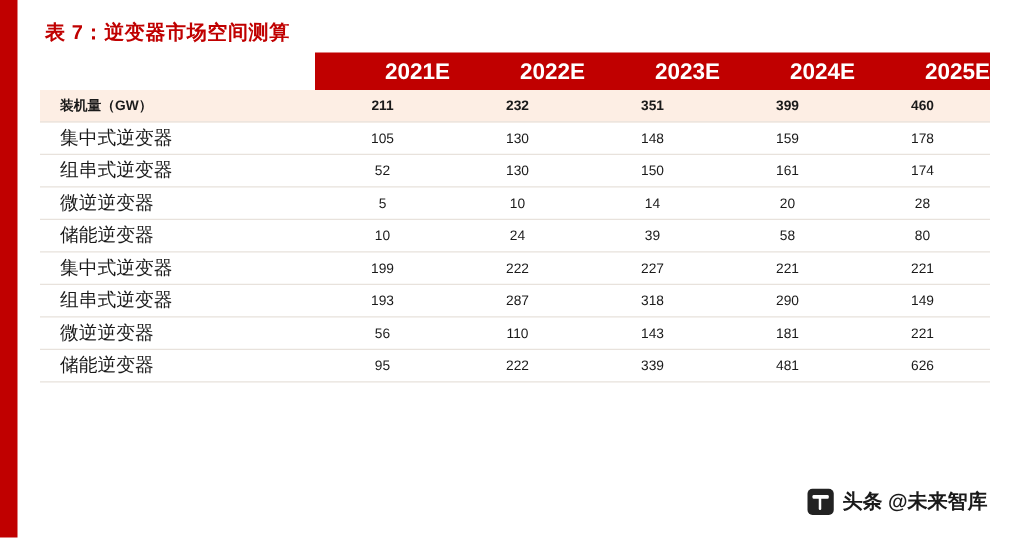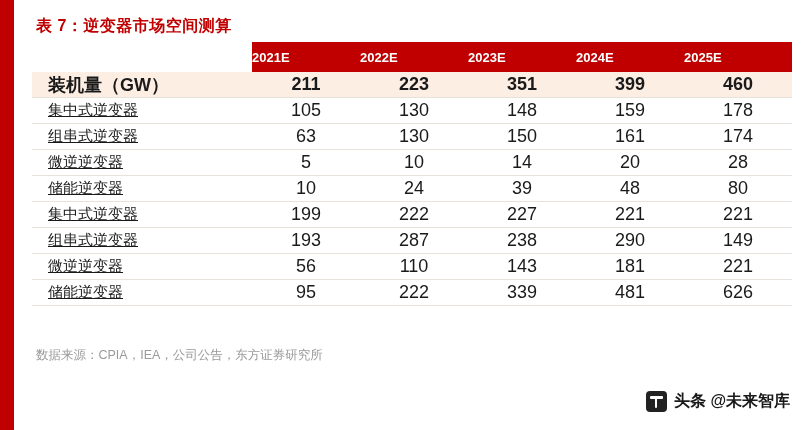--- a/index.html
+++ b/index.html
@@ -53,32 +53,32 @@
     width: 760px;
     border-collapse: collapse;
     table-layout: fixed;
   }
   table.data-table col.label-col { width: 220px; }
   table.data-table col.val-col { width: 108px; }
 
   table.data-table thead th {
     background: #c00000;
     color: #ffffff;
-    font-size: 13px;
+    font-size: 18px;
     font-weight: bold;
     height: 30px;
-    text-align: left;
+    text-align: right;
     vertical-align: middle;
     padding: 0;
   }
   table.data-table thead th.corner {
     background: #ffffff;
   }
   table.data-table tbody td {
-    font-size: 18px;
+    font-size: 11px;
     color: #1a1a1a;
     height: 25px;
     text-align: center;
     vertical-align: middle;
     padding: 0;
     border-bottom: 1px solid #e8e2dc;
   }
   table.data-table tbody td.rowlabel {
     text-align: left;
     padding-left: 16px;
@@ -88,21 +88,20 @@
     font-weight: bold;
     font-size: 16px;
     border-bottom: 1px solid #e8e2dc;
   }
   tr.section td.rowlabel {
     padding-left: 10px;
   }
   tr.sub td.rowlabel {
     padding-left: 34px;
     font-size: 15px;
-    text-decoration: underline;
   }
   tr.last td {
     border-bottom: 2px solid #c9c2bb;
   }
   .source {
     position: absolute;
     left: 22px;
     top: 347px;
     font-size: 12.5px;
     color: #9a9a9a;
@@ -177,77 +176,77 @@
           <th>2023E</th>
           <th>2024E</th>
           <th>2025E</th>
         </tr>
       </thead>
       <tbody>
 
         <tr class="section">
           <td class="rowlabel">装机量（GW）</td>
           <td>211</td>
-          <td>223</td>
+          <td>232</td>
           <td>351</td>
           <td>399</td>
           <td>460</td>
         </tr>
 
         <tr class="sub">
           <td class="rowlabel">集中式逆变器</td>
           <td>105</td>
           <td>130</td>
           <td>148</td>
           <td>159</td>
           <td>178</td>
         </tr>
 
         <tr class="sub">
           <td class="rowlabel">组串式逆变器</td>
-          <td>63</td>
+          <td>52</td>
           <td>130</td>
           <td>150</td>
           <td>161</td>
           <td>174</td>
         </tr>
 
         <tr class="sub">
           <td class="rowlabel">微逆逆变器</td>
           <td>5</td>
           <td>10</td>
           <td>14</td>
           <td>20</td>
           <td>28</td>
         </tr>
 
         <tr class="sub">
           <td class="rowlabel">储能逆变器</td>
           <td>10</td>
           <td>24</td>
           <td>39</td>
-          <td>48</td>
+          <td>58</td>
           <td>80</td>
         </tr>
 
 
         <tr class="sub">
           <td class="rowlabel">集中式逆变器</td>
           <td>199</td>
           <td>222</td>
           <td>227</td>
           <td>221</td>
           <td>221</td>
         </tr>
 
         <tr class="sub">
           <td class="rowlabel">组串式逆变器</td>
           <td>193</td>
           <td>287</td>
-          <td>238</td>
+          <td>318</td>
           <td>290</td>
           <td>149</td>
         </tr>
 
         <tr class="sub">
           <td class="rowlabel">微逆逆变器</td>
           <td>56</td>
           <td>110</td>
           <td>143</td>
           <td>181</td>
@@ -259,21 +258,20 @@
           <td>95</td>
           <td>222</td>
           <td>339</td>
           <td>481</td>
           <td>626</td>
         </tr>
 
       </tbody>
     </table>
 
-    <div class="source">数据来源：CPIA，IEA，公司公告，东方证券研究所</div>
 
     <div class="watermark">
       <span class="wm-logo"></span>
       <span class="wm-text">头条 @未来智库</span>
     </div>
 
   </div>
 </div>
 
 </body></html>

